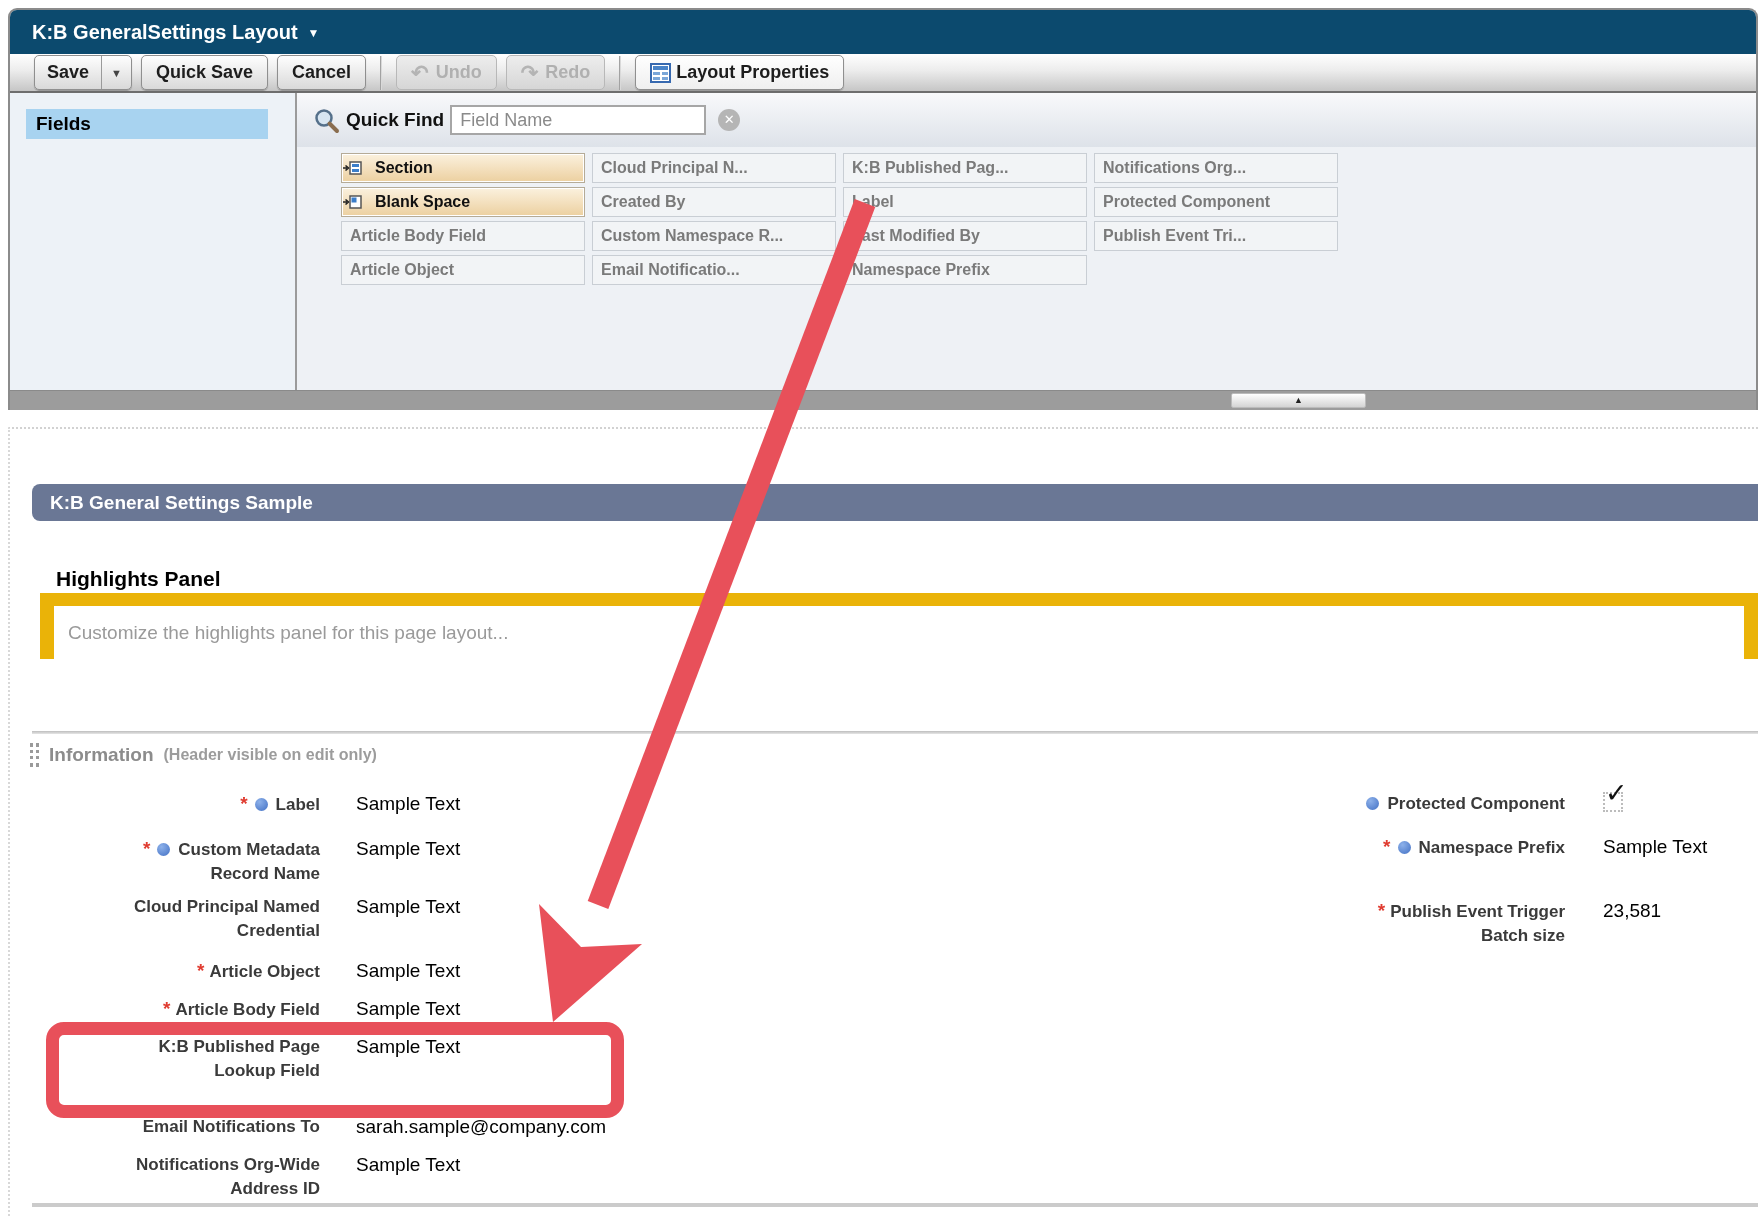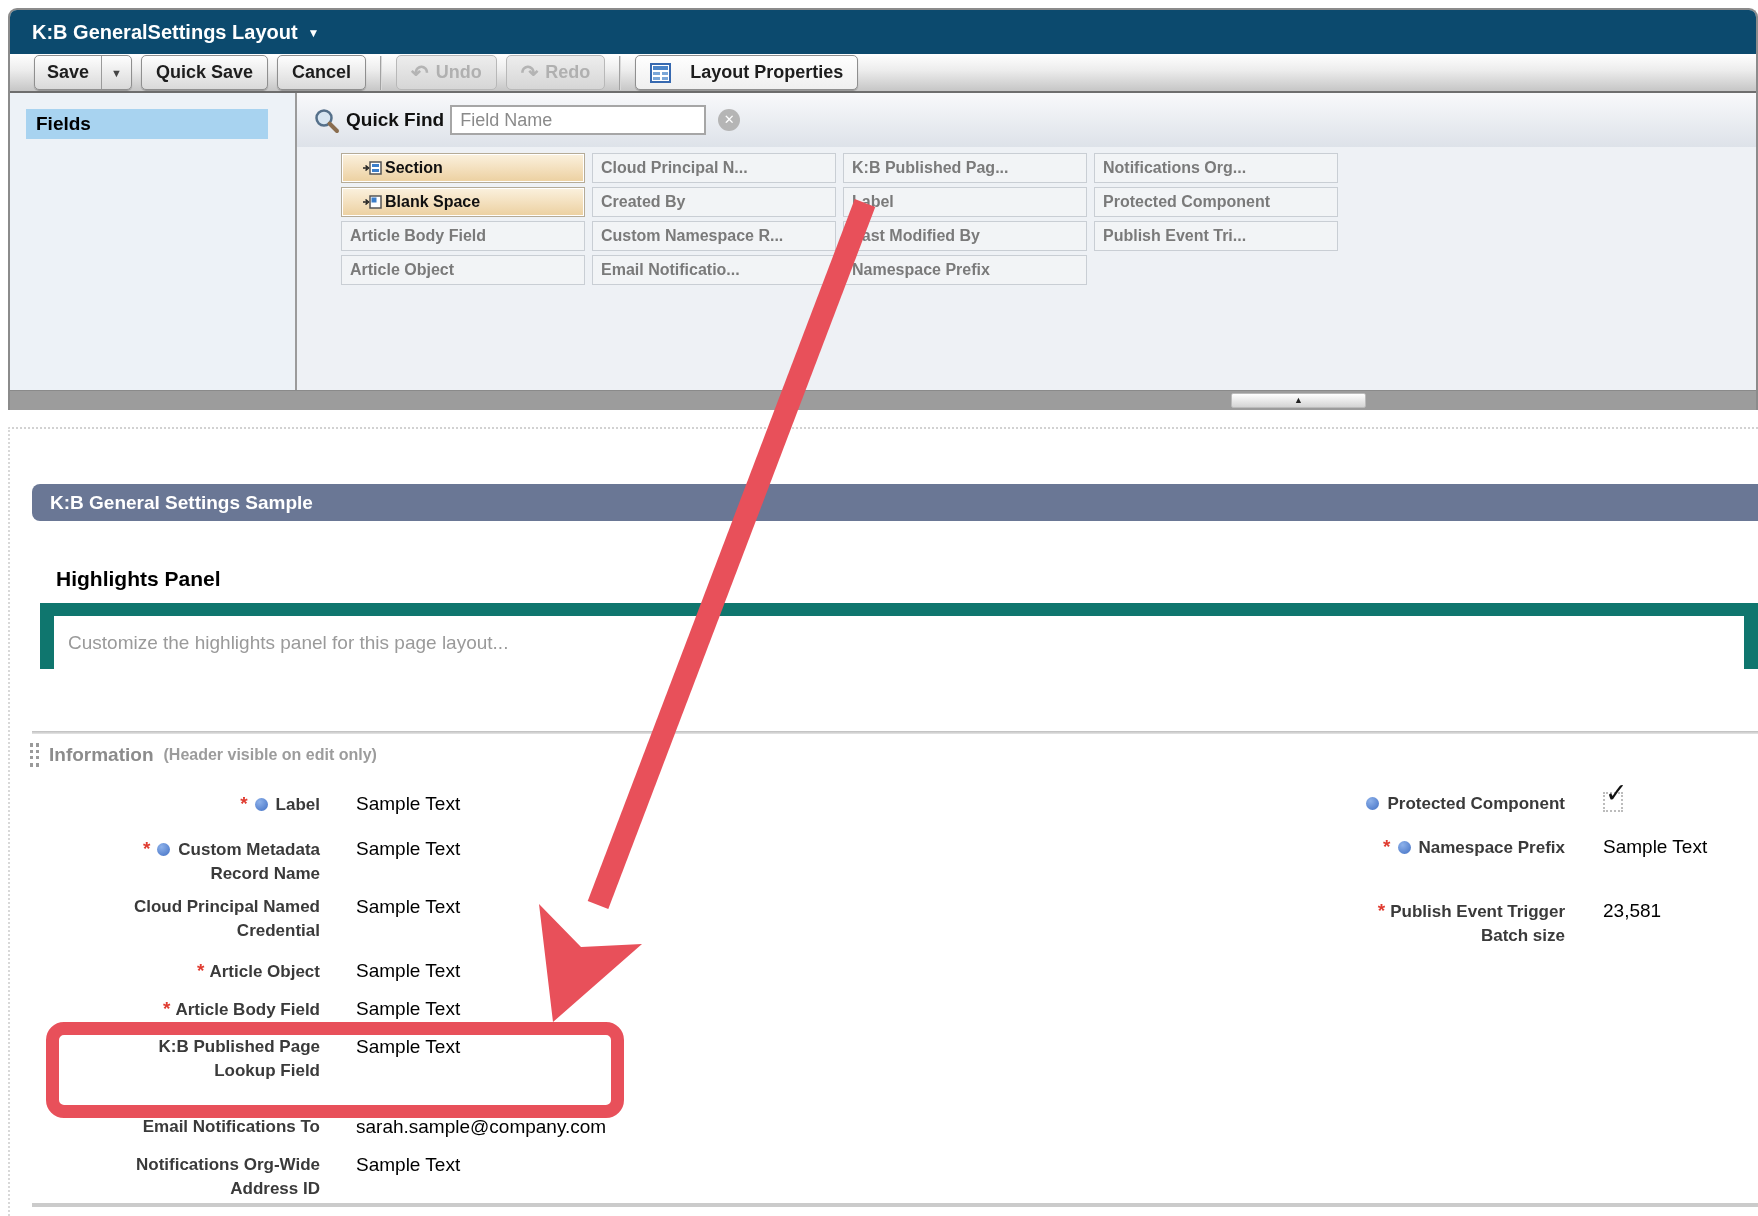--- a/index.html
+++ b/index.html
@@ -10,43 +10,43 @@
   .top-panel { position:absolute; left:8px; top:8px; right:0; border:2px solid #8b8b8b; border-bottom:none; border-radius:9px 9px 0 0; background:#eef1f5; }
   .title-bar { height:44px; background:#0c4a6e; border-radius:7px 7px 0 0; display:flex; align-items:center; padding-left:22px; color:#fff; font-size:20px; font-weight:bold; }
   .title-caret { margin-left:10px; font-size:12px; position:relative; top:1px; }
   .toolbar { height:39px; background:linear-gradient(180deg,#ffffff 0%,#ececec 45%,#c6c6c6 100%); border-bottom:2px solid #6e6e6e; display:flex; align-items:center; padding-left:24px; gap:9px; }
   .btn { background:linear-gradient(180deg,#fefefe,#d9d9d9); border:1px solid #8f8f8f; border-radius:5px; font-size:18px; font-weight:bold; color:#1d1d1d; padding:6px 14px; box-shadow:0 1px 1px rgba(0,0,0,.25); cursor:pointer; }
   .btn-group { display:flex; border:1px solid #8f8f8f; border-radius:5px; overflow:hidden; box-shadow:0 1px 1px rgba(0,0,0,.25); background:linear-gradient(180deg,#fefefe,#d9d9d9); }
   .btn-group .seg { padding:6px 12px; font-size:18px; font-weight:bold; color:#1d1d1d; cursor:pointer; }
   .btn-group .seg.caret { border-left:1px solid #9a9a9a; font-size:11px; display:flex; align-items:center; padding:6px 9px; color:#444; }
   .btn.disabled { background:linear-gradient(180deg,#ededed,#d6d6d6); color:#b0b0b0; border-color:#b8b8b8; box-shadow:none; display:flex; align-items:center; gap:7px; }
   .btn.disabled .gicon { font-size:21px; color:#b4b4b4; font-weight:bold; line-height:18px; }
-  .btn.lp { display:flex; align-items:center; gap:19px; background:linear-gradient(180deg,#ffffff,#efefef); }
+  .btn.lp { display:flex; align-items:center; gap:5px; background:linear-gradient(180deg,#ffffff,#efefef); }
   .vsep { width:2px; height:34px; background:#d9d9d9; border-left:1px solid #a2a2a2; margin:0 5px; }
 
   .panel-body { display:flex; height:297px; }
   .sidebar { width:287px; background:#edf2f7; border-right:2px solid #9b9b9b; padding-top:16px; }
   .sidebar-item { margin-left:16px; width:242px; background:#a8d3f0; font-size:19px; font-weight:bold; color:#000; padding:4px 10px; cursor:pointer; }
   .palette { flex:1; background:#eef1f5; }
   .quickfind { height:54px; background:linear-gradient(180deg,#f8f9fb,#dde2e9); display:flex; align-items:center; padding-left:16px; }
   .qf-label { font-size:19px; font-weight:bold; color:#111; margin:0 6px; }
   .qf-input { width:256px; height:30px; border:2px solid #a6a6a6; background:#fff; font-size:18px; padding:0 8px; color:#444; font-family:inherit; }
   .qf-input::placeholder { color:#8a8a8a; }
   .qf-clear { width:22px; height:22px; border-radius:50%; background:#b5b5b5; color:#fff; font-size:13px; font-weight:bold; text-align:center; line-height:22px; margin-left:12px; cursor:pointer; }
   .palette-grid { display:grid; grid-template-columns:repeat(4,244px); grid-auto-rows:30px; gap:4px 7px; margin:6px 0 0 44px; }
   .pbtn { background:#f2f4f6; border:1px solid #c9ced4; color:#7a7a7a; font-weight:bold; font-size:16px; line-height:27px; padding-left:8px; overflow:hidden; white-space:nowrap; cursor:grab; }
-  .pbtn.tan { background:linear-gradient(180deg,#fbf1de,#ecd0a0); border:1px solid #b5ab97; box-shadow:inset 0 0 0 1px #fff; color:#111; display:flex; align-items:center; gap:3px; padding-left:20px; line-height:normal; }
+  .pbtn.tan { background:linear-gradient(180deg,#fbf1de,#ecd0a0); border:1px solid #b5ab97; box-shadow:inset 0 0 0 1px #fff; color:#111; display:flex; align-items:center; gap:13px; padding-left:0; line-height:normal; }
   .gray-bar { height:20px; background:#9c9c9c; position:relative; border-top:1px solid #8a8a8a; }
   .collapse-tab { position:absolute; right:390px; top:2px; width:135px; height:15px; background:linear-gradient(180deg,#ffffff,#d4d4d4); border:1px solid #bbb; border-radius:2px; text-align:center; font-size:9px; line-height:13px; color:#222; cursor:pointer; }
 
   
   .canvas { position:absolute; left:8px; right:0; top:427px; height:789px; background:#fff; border-top:2px dotted #d2d2d2; border-left:2px dotted #d8d8d8; }
   .section-bar { position:absolute; left:22px; right:0; top:55px; height:37px; background:#6a7795; border-radius:8px 0 0 8px; color:#fff; font-size:19px; font-weight:bold; line-height:37px; padding-left:18px; }
   .hl-title { position:absolute; left:46px; top:138px; font-size:21px; font-weight:bold; color:#000; }
-  .hl-box { position:absolute; left:30px; right:0; top:174px; height:66px; background:#0f766e; }
+  .hl-box { position:absolute; left:30px; right:0; top:164px; height:66px; background:#eab308; }
   .hl-inner { margin:13px 14px; height:54px; background:#fff; font-size:19px; color:#9a9a9a; line-height:54px; padding-left:14px; }
   .divider { position:absolute; left:22px; right:0; height:3px; background:linear-gradient(180deg,#bdbdbd,#e6e6e6); }
   .d1 { top:302px; } .d2 { top:774px; height:4px; background:#cbcbcb; }
   .info-header { position:absolute; left:20px; top:314px; display:flex; align-items:center; gap:10px; }
   .grip { width:9px; height:24px; border-left:3px dotted #9a9a9a; border-right:3px dotted #9a9a9a; }
   .info-title { font-size:19px; font-weight:bold; color:#8c8c8c; }
   .info-sub { font-size:16px; font-weight:bold; color:#9c9c9c; }
 
   .fields-area { position:absolute; left:0; right:0; top:358px; height:425px; }
   .frow { position:absolute; display:flex; align-items:flex-start; cursor:grab; }

